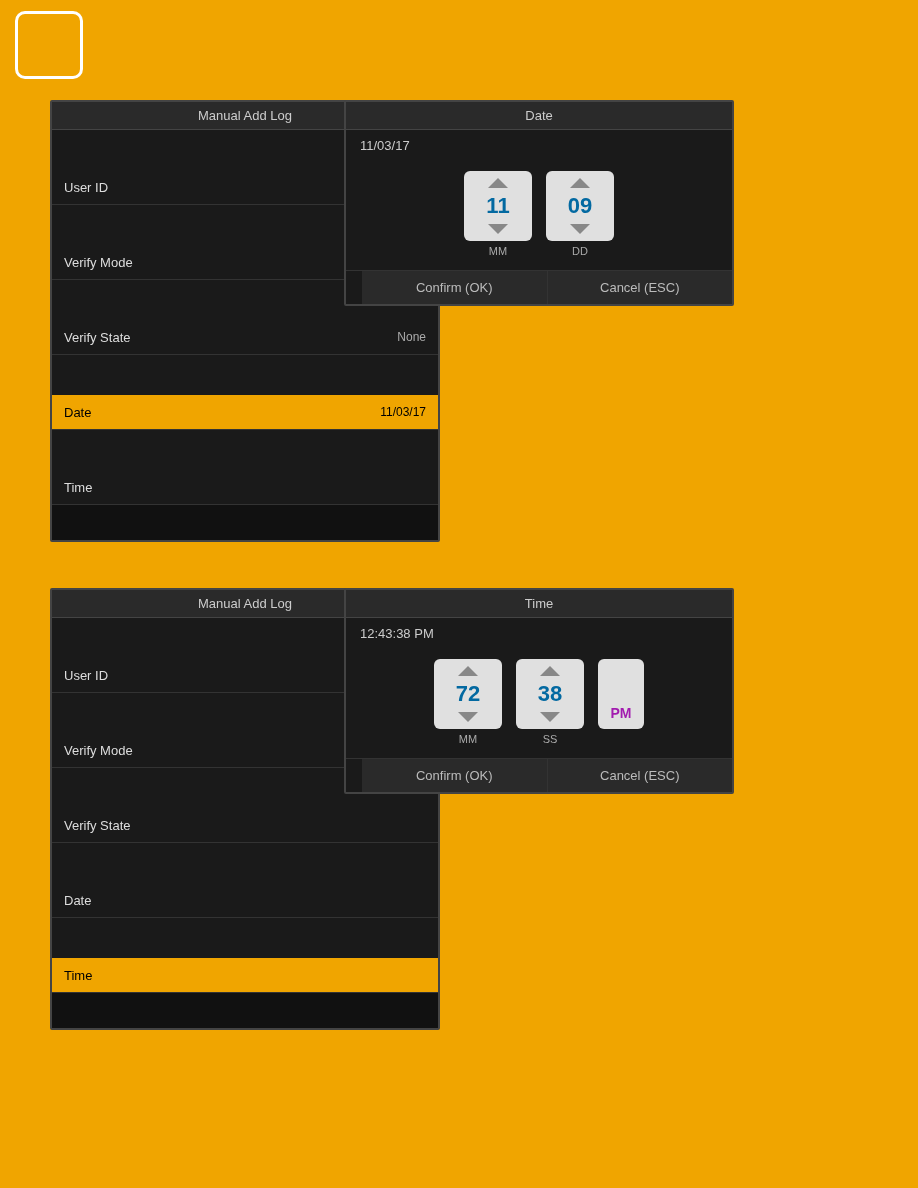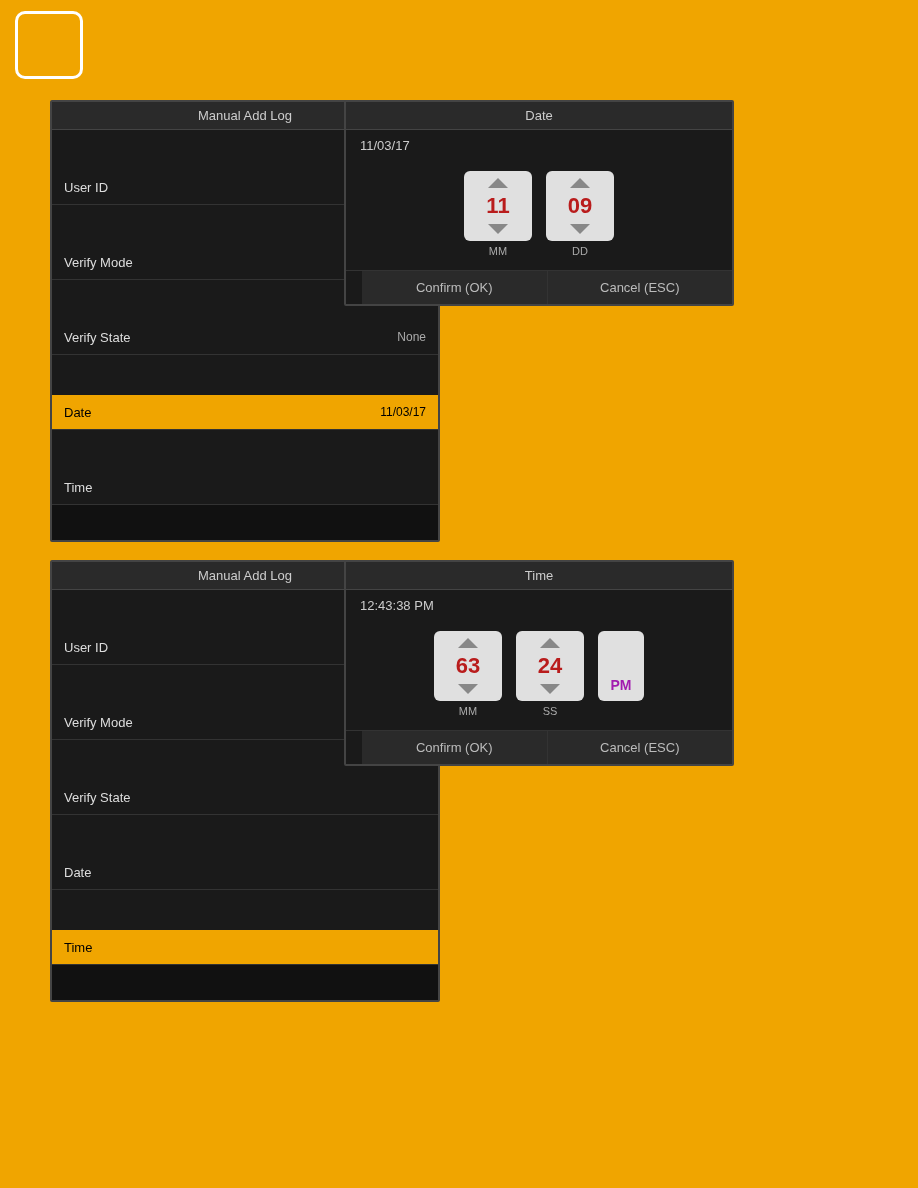--- a/index.html
+++ b/index.html
@@ -37,21 +37,21 @@
       height: 45px;
       background: #f0a500;
     }
 
     
     .main-content {
       background: #f0a500;
       padding: 10px 50px;
       display: flex;
       flex-direction: column;
-      gap: 18px;
+      gap: 46px;
     }
 
     
     .row {
       display: flex;
       gap: 20px;
       align-items: flex-start;
     }
 
     
@@ -169,21 +169,21 @@
     }
     .spinner-box .arrow-down {
       border-left: 10px solid transparent;
       border-right: 10px solid transparent;
       border-top: 10px solid #888;
       margin: 3px 0;
     }
     .spinner-value {
       font-size: 22px;
       font-weight: bold;
-      color: #b91c1c;
+      color: #0369a1;
       line-height: 1;
     }
     .spinner-value.blue {
       color: #1a6abf;
     }
     .spinner-label {
       color: #aaa;
       font-size: 11px;
       text-align: center;
       margin-top: 4px;
@@ -337,30 +337,30 @@
 
     <div class="picker-panel" style="margin-left:-200px; margin-top:0;">
       <div class="picker-title">Time</div>
       <div class="picker-current-value">12:43:38 PM</div>
       <div class="picker-spinners">
 
 
         <div class="spinner">
           <div class="spinner-box">
             <div class="arrow-up"></div>
-            <span class="spinner-value">63</span>
+            <span class="spinner-value">72</span>
             <div class="arrow-down"></div>
           </div>
           <div class="spinner-label">MM</div>
         </div>
 
         <div class="spinner">
           <div class="spinner-box">
             <div class="arrow-up"></div>
-            <span class="spinner-value">24</span>
+            <span class="spinner-value">38</span>
             <div class="arrow-down"></div>
           </div>
           <div class="spinner-label">SS</div>
         </div>
 
         <div class="spinner">
           <div class="pm-box">
             <div class="arrow-up"></div>
             <span class="pm-value">PM</span>
             <div class="arrow-down"></div>

